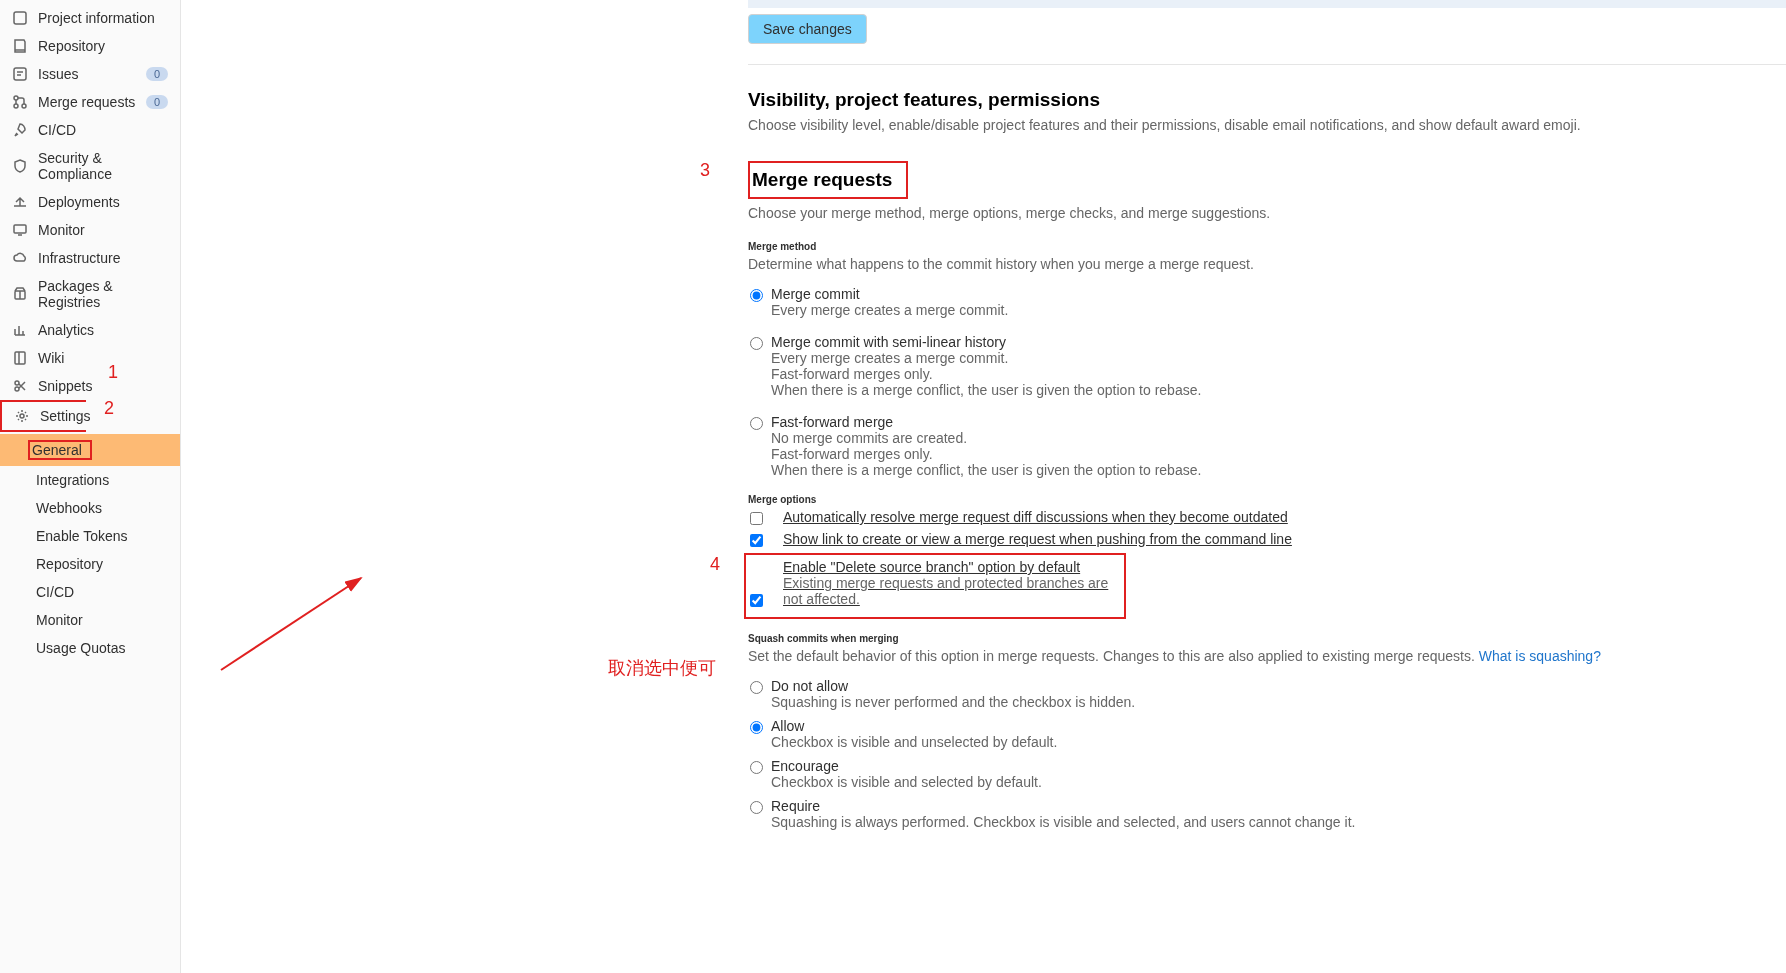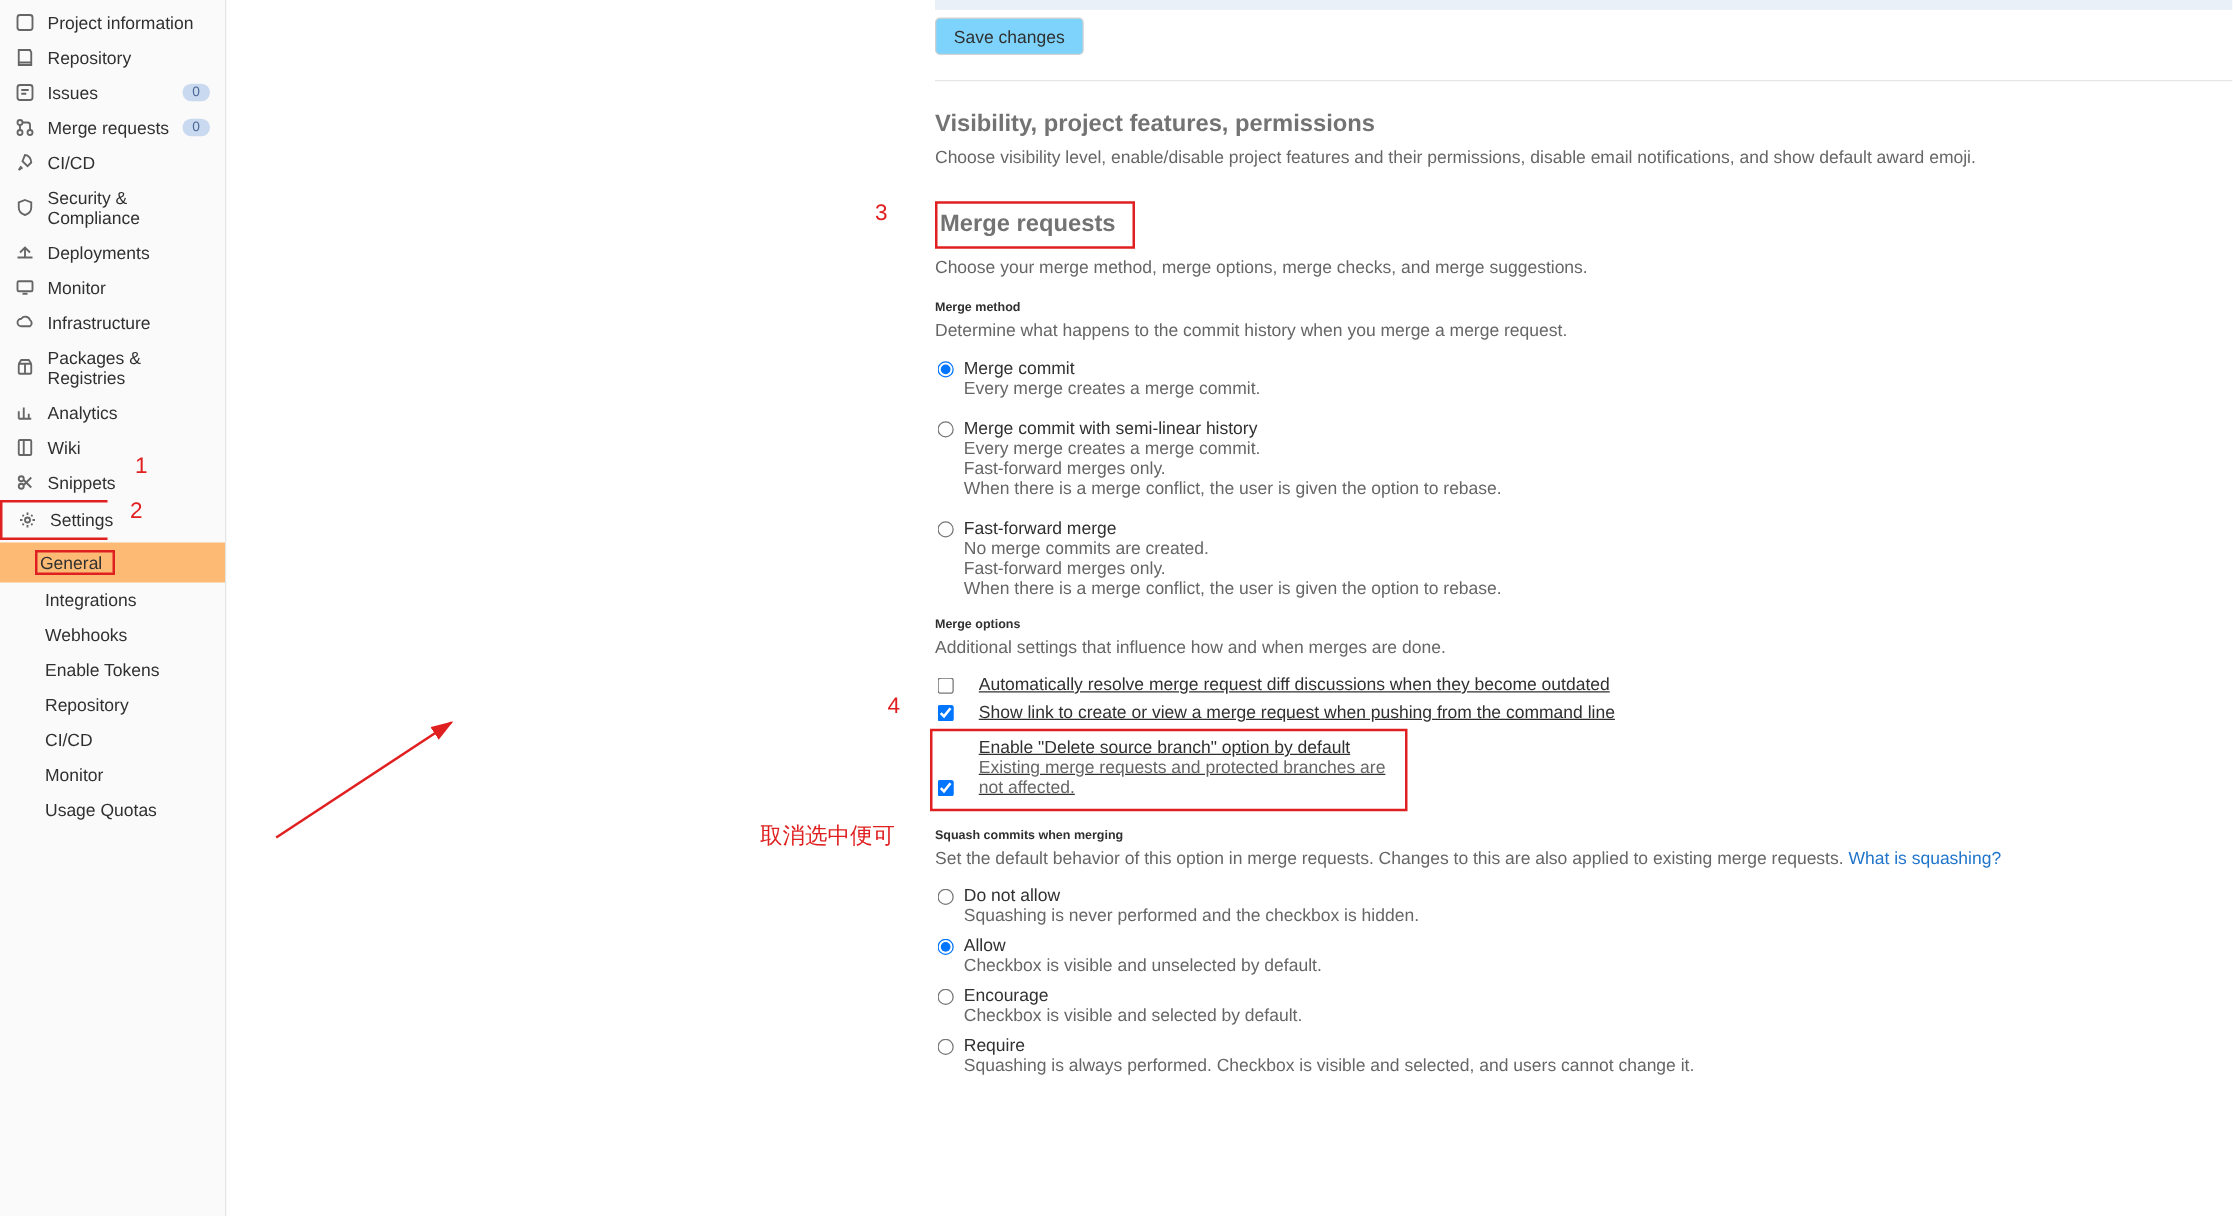--- a/index.html
+++ b/index.html
@@ -10,21 +10,21 @@
 .nav-item .icon-slot svg { width:16px; height:16px; stroke:#666; fill:none; stroke-width:1.5; }
 .nav-item .label { flex:1; }
 .nav-item .badge { background:#c9d9ef; color:#4a6894; font-size:11px; padding:1px 8px; border-radius:10px; }
 .sub-item { padding: 6px 12px 6px 36px; cursor:pointer; min-height:27px; display:flex; align-items:center; }
 .sub-item.active { background:#fdba74; font-weight:400; }
 .red-box { border:2px solid #e02020; }
 .content { flex:1; position:relative; padding-left: 567px; padding-top: 0px; }
 .save-row { padding:0 0 20px 0; }
 .save-btn { border:1px solid #d1d1d1; background:#7dd3fc; padding:6px 14px; border-radius:4px; font-size:14px; color:#303030; cursor:pointer; }
 .hr { border-top:1px solid #e5e5e5; margin: 0 0 24px 0; }
-.section-title { font-size:19px; font-weight:600; color:#737373; margin-bottom:6px; }
+.section-title { font-size:19px; font-weight:600; color:#000000; margin-bottom:6px; }
 .section-desc { color:#666; font-size:14px; margin-bottom:28px; }
 .block-title { font-weight:600; font-size:10px; color:#303030; margin-bottom:4px; }
 .block-desc { color:#666; font-size:14px; margin-bottom:14px; }
 .radio-row { display:flex; align-items:flex-start; gap:8px; margin-bottom:4px; padding-left:2px; }
 .radio-row input[type=radio] { margin-top:3px; }
 .opt-body { display:flex; flex-direction:column; }
 .opt-label { color:#303030; font-size:14px; }
 .opt-sub { color:#666; font-size:14px; }
 .opt-group { margin-bottom:16px; }
 .link { color:#1f75cb; cursor:pointer; }
@@ -235,21 +235,20 @@
         <div class="opt-body">
           <span class="opt-label">Fast-forward merge</span>
           <span class="opt-sub">No merge commits are created.</span>
           <span class="opt-sub">Fast-forward merges only.</span>
           <span class="opt-sub">When there is a merge conflict, the user is given the option to rebase.</span>
         </div>
       </div>
   </div>
 
   <div class="block-title">Merge options</div>
-  <div class="block-desc">Additional settings that influence how and when merges are done.</div>
 
   <div class="checkbox-grp">
     <div class="checkbox-row">
         <input type="checkbox" style="">
         <span class="opt-label">Automatically resolve merge request diff discussions when they become outdated</span>
       </div>
     <div class="checkbox-row">
         <input type="checkbox" checked="" style="">
         <span class="opt-label">Show link to create or view a merge request when pushing from the command line</span>
       </div>

